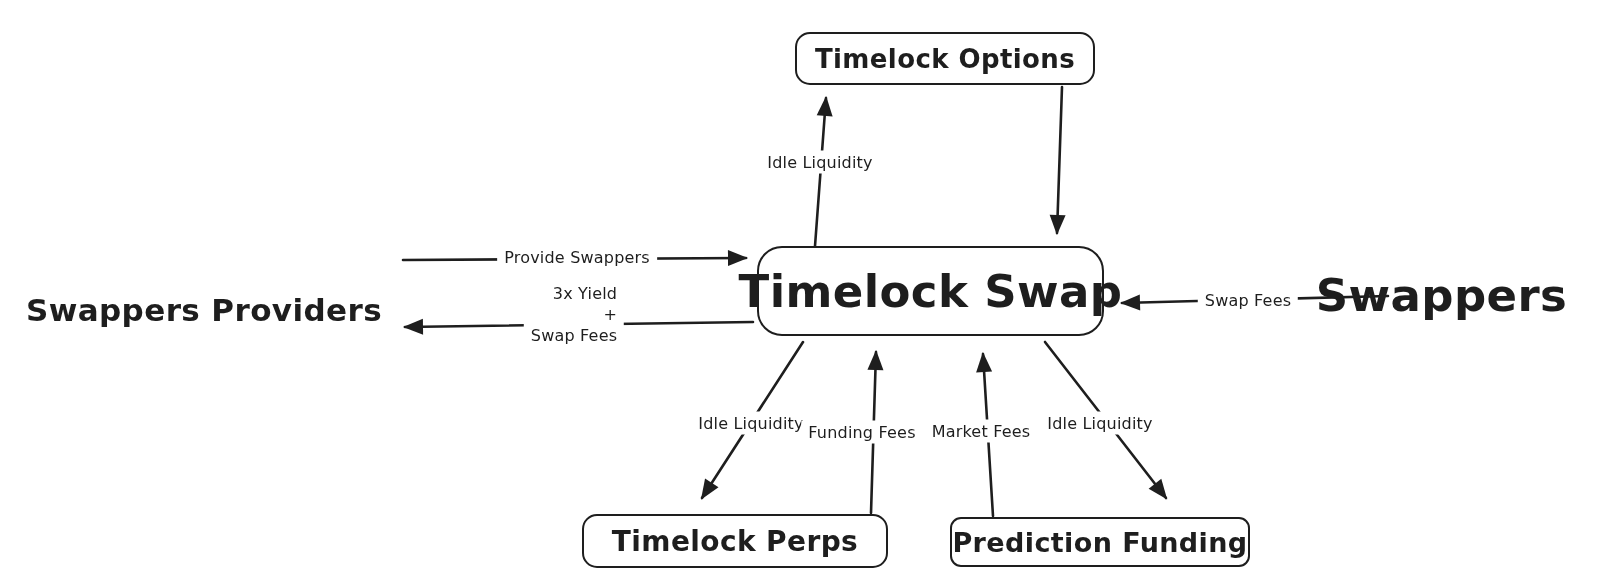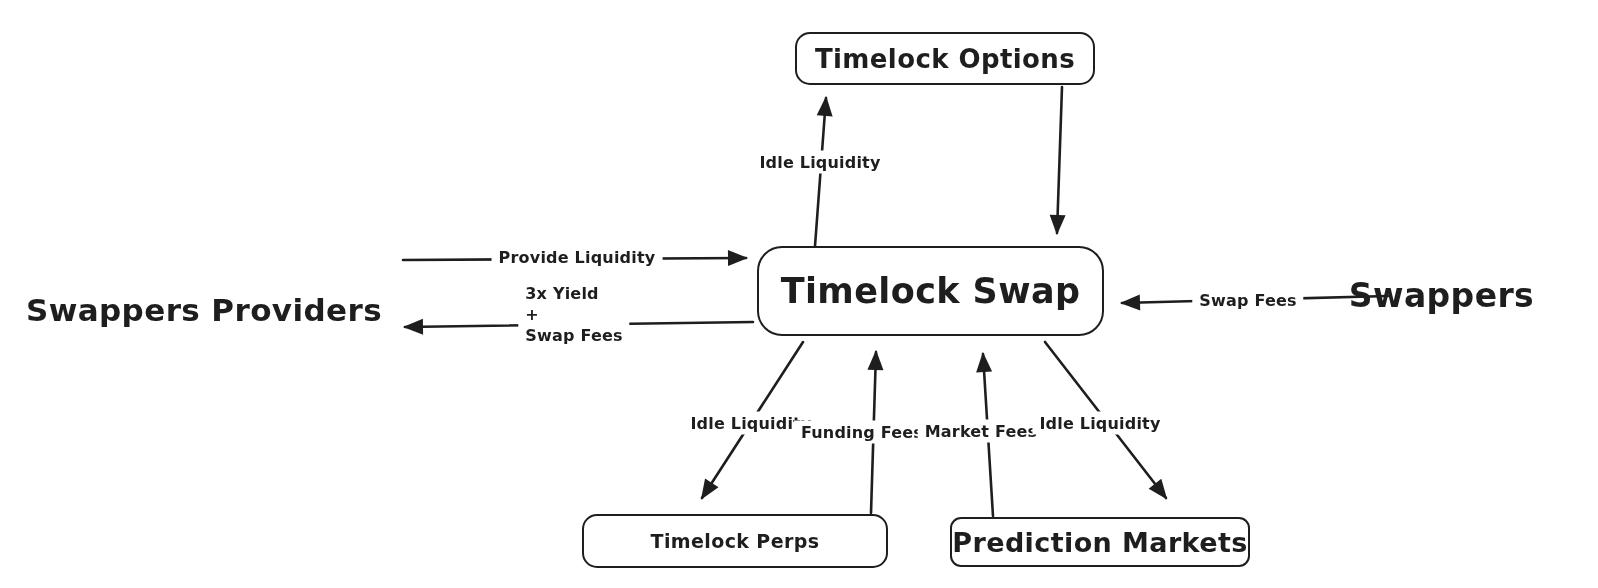--- a/index.html
+++ b/index.html
@@ -24,29 +24,29 @@
   .node-plain {
     position: absolute; z-index: 2;
     display: flex; align-items: center; justify-content: center;
     font-weight: bold; letter-spacing: 0.4px; white-space: nowrap;
     background: transparent;
   }
   .edge-label {
     position: absolute; z-index: 3;
     transform: translate(-50%, -50%);
     background: #ffffff; padding: 1px 7px;
-    font-size: 16px; font-weight: 700; letter-spacing: 0.2px;
-    white-space: nowrap; text-align: left; line-height: 21px;
+    font-size: 16px; font-weight: 400; letter-spacing: 0.2px;
+    white-space: nowrap; text-align: right; line-height: 21px;
   }
   .n-options     { left: 795px;  top: 32px;  width: 300px; height: 53px; border-radius: 15px; font-size: 26px; }
-  .n-swap        { left: 757px;  top: 246px; width: 347px; height: 90px; border-radius: 25px; font-size: 35px; }
-  .n-perps       { left: 582px;  top: 514px; width: 306px; height: 54px; border-radius: 15px; font-size: 19px; }
+  .n-swap        { left: 757px;  top: 246px; width: 347px; height: 90px; border-radius: 25px; font-size: 45px; }
+  .n-perps       { left: 582px;  top: 514px; width: 306px; height: 54px; border-radius: 15px; font-size: 28px; }
   .n-prediction  { left: 950px;  top: 517px; width: 300px; height: 50px; border-radius: 11px; font-size: 27px; }
   .n-lp          { left: 18px;   top: 280px; width: 372px; height: 60px; font-size: 31px; }
-  .n-swappers    { left: 1344px; top: 268px; width: 195px; height: 55px; font-size: 33px; }
+  .n-swappers    { left: 1344px; top: 268px; width: 195px; height: 55px; font-size: 45px; }
 </style>
 </head>
 <body>
 
 <div class="canvas">
 
   <svg class="arrows" viewBox="0 0 1598 588" xmlns="http://www.w3.org/2000/svg">
     <defs>
       <marker id="ah" markerUnits="userSpaceOnUse" markerWidth="24" markerHeight="20" refX="19" refY="9" orient="auto">
         <path d="M1,1 L21,9 L1,17 Z" fill="#1e1e1e"></path>
@@ -64,27 +64,27 @@
       <line x1="1045" y1="342" x2="1166" y2="498" marker-end="url(#ah)"></line>
     </g>
   </svg>
 
   <div class="node n-options">Timelock Options</div>
 
   <div class="node n-swap">Timelock Swap</div>
 
   <div class="node n-perps">Timelock Perps</div>
 
-  <div class="node n-prediction">Prediction Markets</div>
+  <div class="node n-prediction">Prediction Funding</div>
 
   <div class="node-plain n-lp">Swappers Providers</div>
 
   <div class="node-plain n-swappers">Swappers</div>
 
-  <div class="edge-label" style="left:577px; top:257px;">Provide Liquidity</div>
+  <div class="edge-label" style="left:577px; top:257px;">Provide Swappers</div>
 
   <div class="edge-label" style="left:574px; top:314px;">
     <div>3x Yield</div>
     <div>+</div>
     <div>Swap Fees</div>
   </div>
 
   <div class="edge-label" style="left:820px; top:162px;">Idle Liquidity</div>
 
 

